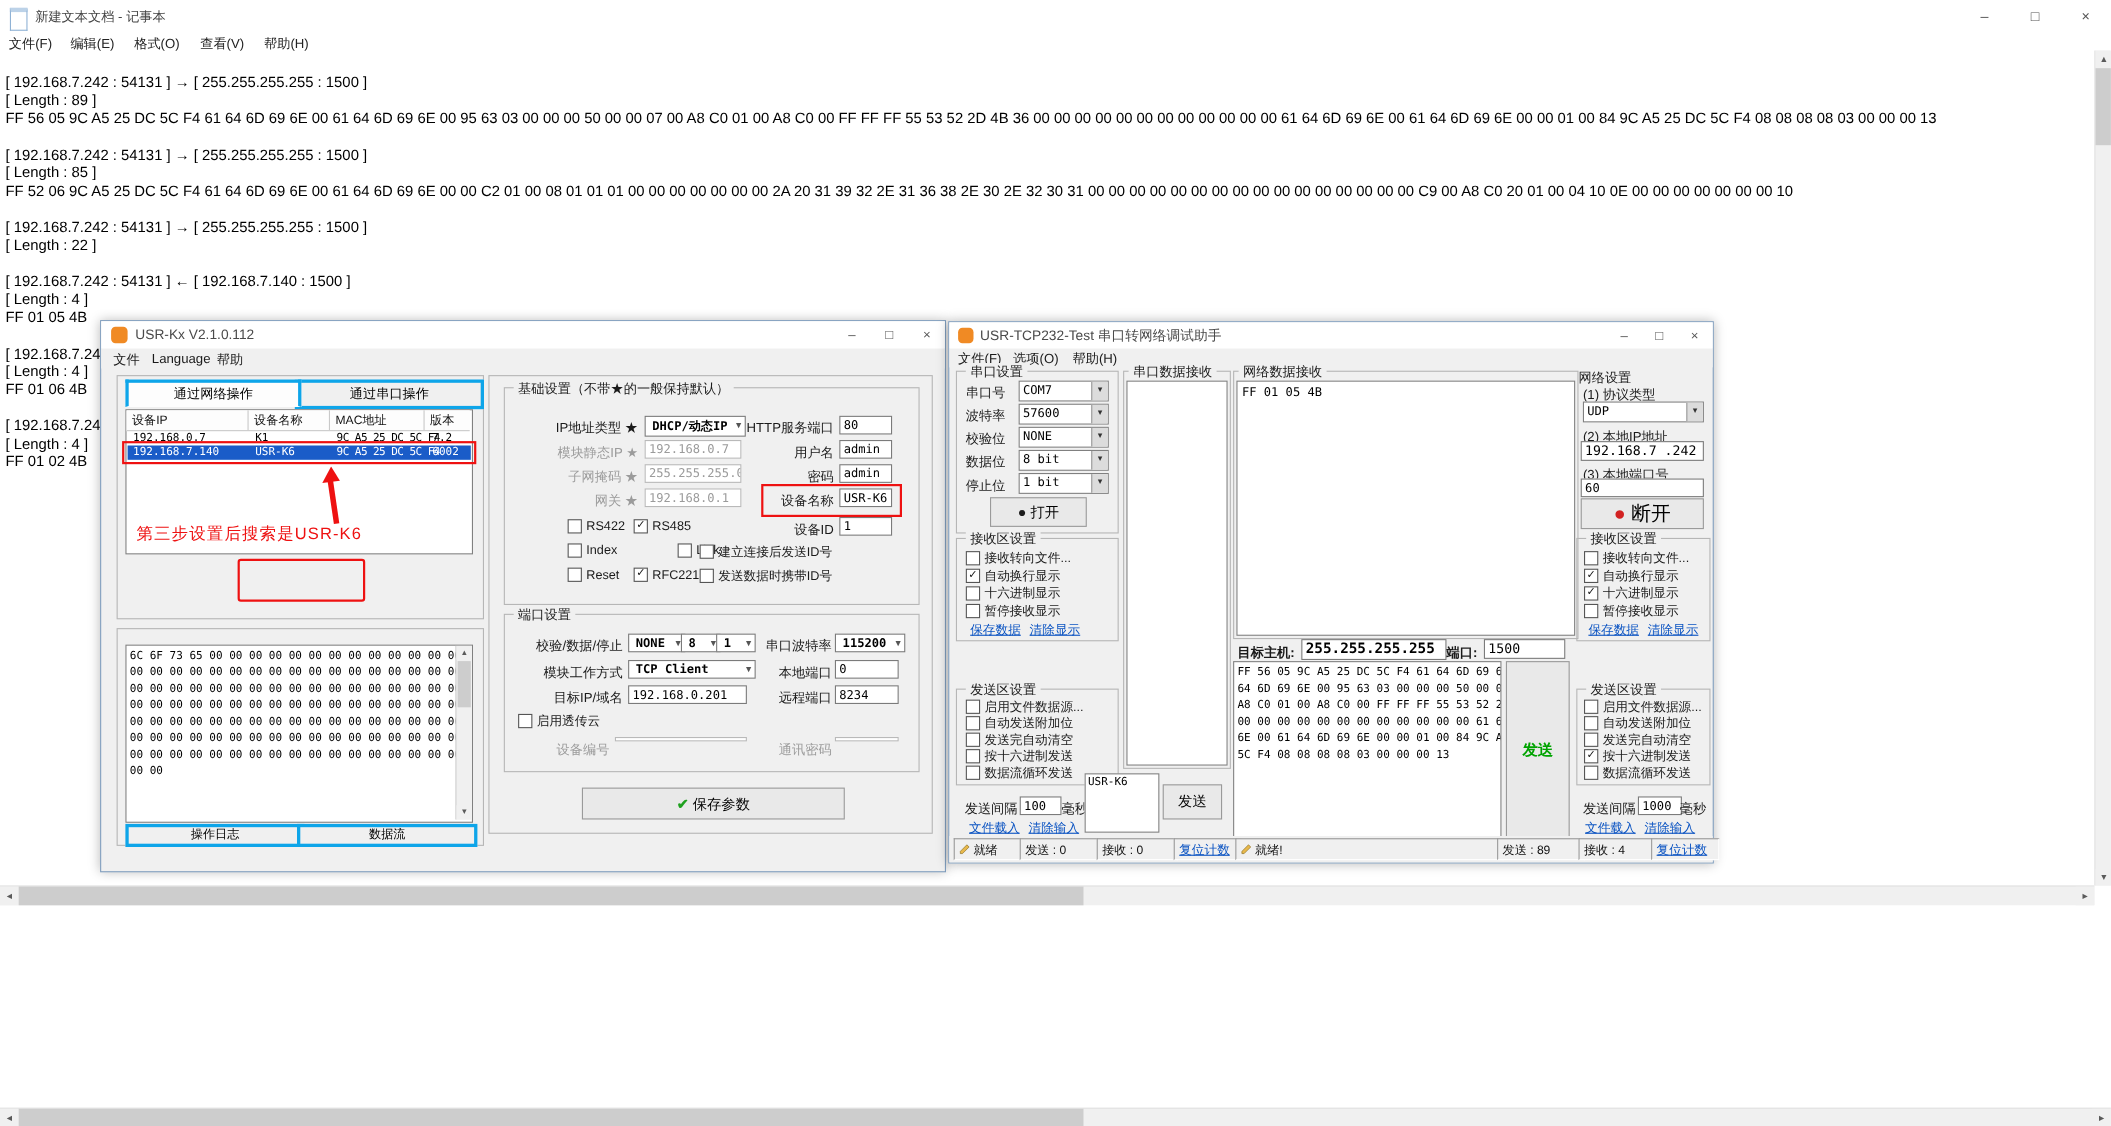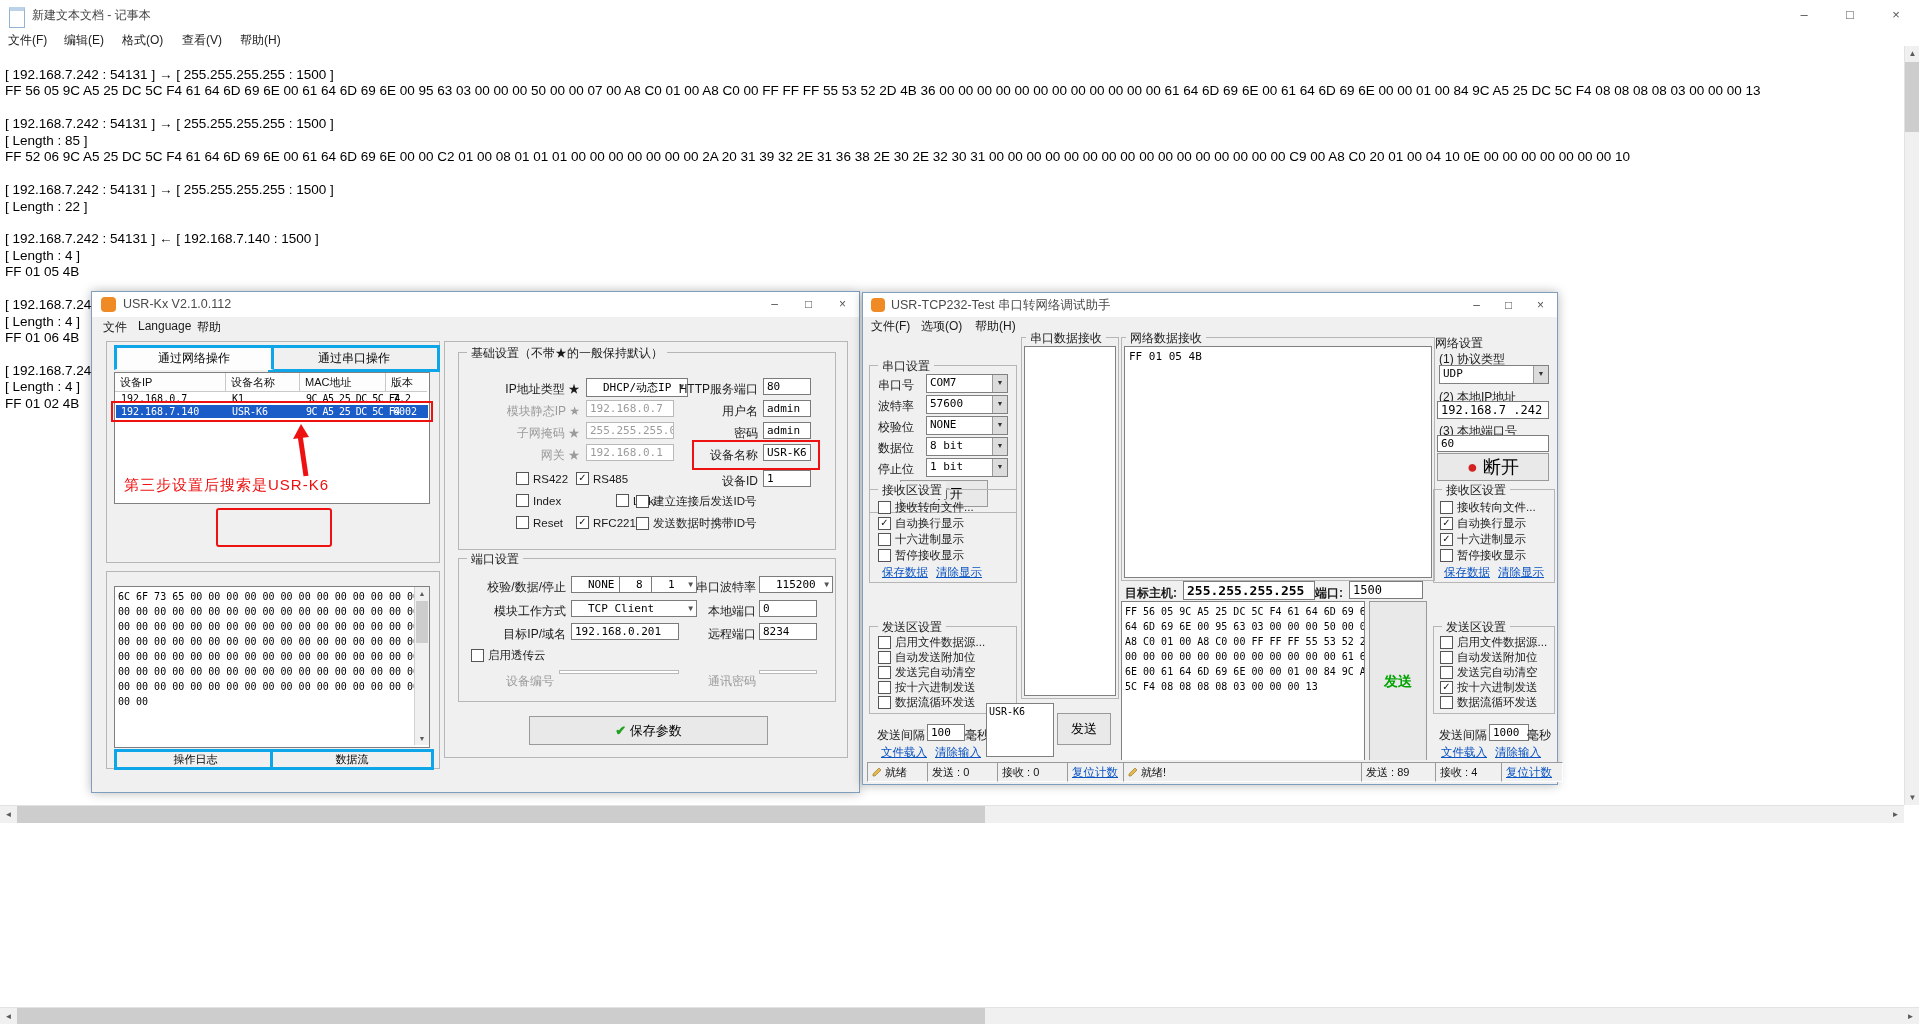--- a/index.html
+++ b/index.html
@@ -25,21 +25,21 @@
   .win-ctl{top:0;width:33px;height:25px;text-align:center;line-height:25px;font-size:12px;color:#555;}
   .menubar{background:#f0f0f0;}
   .menu-item{font-size:12px;color:#1a1a1a;}
   .group{border:1px solid #b6b6b6;}
   .legend{position:absolute;top:-8px;left:8px;background:#f0f0f0;padding:0 4px;font-size:12px;color:#1a1a1a;}
   .lbl{font-size:12px;color:#1a1a1a;white-space:nowrap;}
   .lbl.r{text-align:right;}
   .lbl.dim{color:#9b9b9b;}
   .inp{background:#fff;border:1px solid #7b7b7b;font-size:11px;font-family:"DejaVu Sans Mono",monospace;padding:1px 3px;white-space:nowrap;overflow:hidden;color:#000;}
   .inp.dim{color:#9b9b9b;}
-  .mcombo{background:#fff;border:1px solid #7b7b7b;font-size:11px;font-family:"DejaVu Sans Mono",monospace;padding:1px 16px 1px 16px;white-space:nowrap;overflow:hidden;}
+  .mcombo{background:#fff;border:1px solid #7b7b7b;font-size:11px;font-family:"DejaVu Sans Mono",monospace;padding:1px 16px 1px 6px;white-space:nowrap;overflow:hidden;font-weight:bold;}
   .mcombo .dd{position:absolute;right:3px;top:3px;font-size:8px;color:#555;}
   .ccombo{background:#fff;border:1px solid #808080;}
   .ccombo .val{position:absolute;left:3px;top:1px;font-size:11px;font-family:"DejaVu Sans Mono",monospace;white-space:nowrap;}
   .ccombo .dd{position:absolute;right:0;top:0;bottom:0;width:14px;background:#dcdcdc;border-left:1px solid #9a9a9a;text-align:center;font-size:7px;line-height:15px;color:#333;}
   .btn{background:#e9e9e9;border:1px solid #9a9a9a;text-align:center;}
   .cb{display:flex;align-items:center;gap:4px;position:absolute;}
   .cbx{width:11px;height:11px;border:1px solid #555;background:#fff;font-size:10px;line-height:10px;text-align:center;color:#111;flex:none;}
   .cbl{font-size:11.5px;color:#1a1a1a;white-space:nowrap;}
   .link{font-size:11.5px;color:#0a53c2;text-decoration:underline;white-space:nowrap;}
   .hexbox{background:#fff;border:1px solid #808080;overflow:hidden;}
@@ -71,20 +71,21 @@
   </div>
   <div class="abs np-menubar">
     <span class="abs np-menu-item" style="left:8px;">文件(F)</span>
     <span class="abs np-menu-item" style="left:64px;">编辑(E)</span>
     <span class="abs np-menu-item" style="left:122px;">格式(O)</span>
     <span class="abs np-menu-item" style="left:182px;">查看(V)</span>
     <span class="abs np-menu-item" style="left:240px;">帮助(H)</span>
   </div>
   <div class="abs np-lines">
       <div class="np-line">[ 192.168.7.242 : 54131 ] → [ 255.255.255.255 : 1500 ]</div>
+      <div class="np-line">[ Length : 89 ]</div>
       <div class="np-line">FF 56 05 9C A5 25 DC 5C F4 61 64 6D 69 6E 00 61 64 6D 69 6E 00 95 63 03 00 00 00 50 00 00 07 00 A8 C0 01 00 A8 C0 00 FF FF FF 55 53 52 2D 4B 36 00 00 00 00 00 00 00 00 00 00 00 00 61 64 6D 69 6E 00 61 64 6D 69 6E 00 00 01 00 84 9C A5 25 DC 5C F4 08 08 08 08 03 00 00 00 13</div>
       <div class="np-line">&nbsp;</div>
       <div class="np-line">[ 192.168.7.242 : 54131 ] → [ 255.255.255.255 : 1500 ]</div>
       <div class="np-line">[ Length : 85 ]</div>
       <div class="np-line">FF 52 06 9C A5 25 DC 5C F4 61 64 6D 69 6E 00 61 64 6D 69 6E 00 00 C2 01 00 08 01 01 01 00 00 00 00 00 00 00 2A 20 31 39 32 2E 31 36 38 2E 30 2E 32 30 31 00 00 00 00 00 00 00 00 00 00 00 00 00 00 00 00 C9 00 A8 C0 20 01 00 04 10 0E 00 00 00 00 00 00 00 10</div>
       <div class="np-line">&nbsp;</div>
       <div class="np-line">[ 192.168.7.242 : 54131 ] → [ 255.255.255.255 : 1500 ]</div>
       <div class="np-line">[ Length : 22 ]</div>
       <div class="np-line">&nbsp;</div>
       <div class="np-line">[ 192.168.7.242 : 54131 ] ← [ 192.168.7.140 : 1500 ]</div>
@@ -295,21 +296,21 @@
       <span class="abs win-ctl" style="right:64px;height:24px;line-height:24px;">–</span>
       <span class="abs win-ctl" style="right:32px;height:24px;line-height:24px;">□</span>
       <span class="abs win-ctl" style="right:0;height:24px;line-height:24px;">×</span>
     </div>
     <div class="abs menubar" style="left:0;top:24px;right:0;height:17px;">
       <span class="abs menu-item" style="left:8px;top:1px;">文件(F)</span>
       <span class="abs menu-item" style="left:58px;top:1px;">选项(O)</span>
       <span class="abs menu-item" style="left:112px;top:1px;">帮助(H)</span>
     </div>
 
-    <div class="abs group" style="left:6px;top:44px;width:146px;height:146px;margin-top:28px;">
+    <div class="abs group" style="left:6px;top:44px;width:146px;height:146px;">
       <span class="legend">串口设置</span>
       <span class="abs lbl" style="left:8px;top:11px;">串口号</span>
       <div class="abs ccombo" style="left:56px;top:8px;width:80px;height:17px;">
           <span class="val">COM7</span>
           <span class="dd">▼</span>
         </div>
       <span class="abs lbl" style="left:8px;top:32px;">波特率</span>
       <div class="abs ccombo" style="left:56px;top:29px;width:80px;height:17px;">
           <span class="val">57600</span>
           <span class="dd">▼</span>

